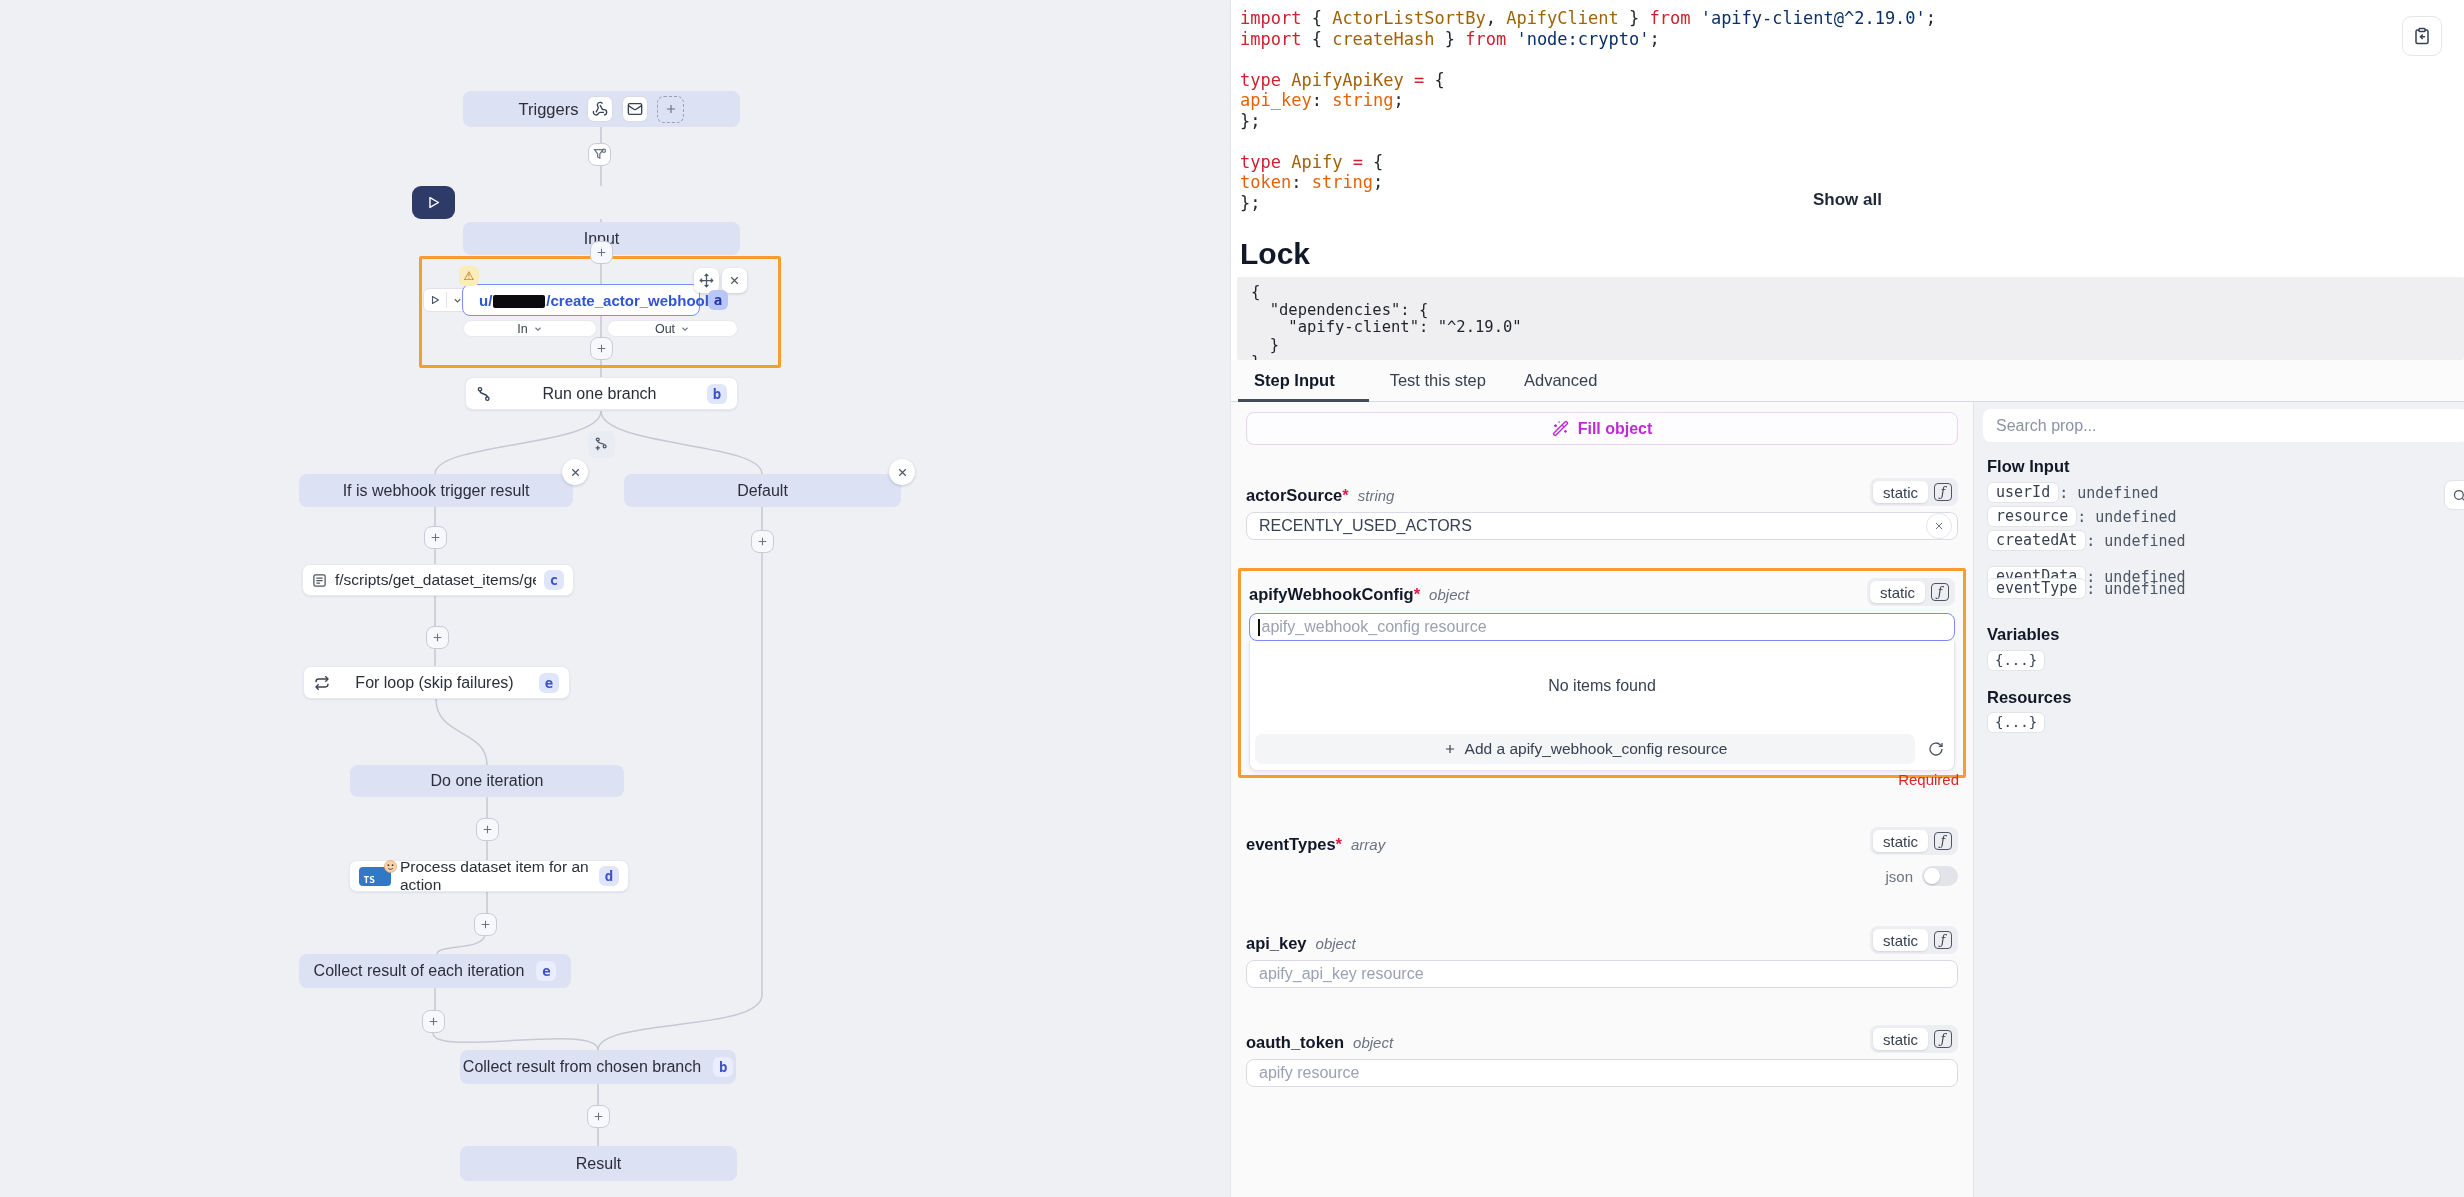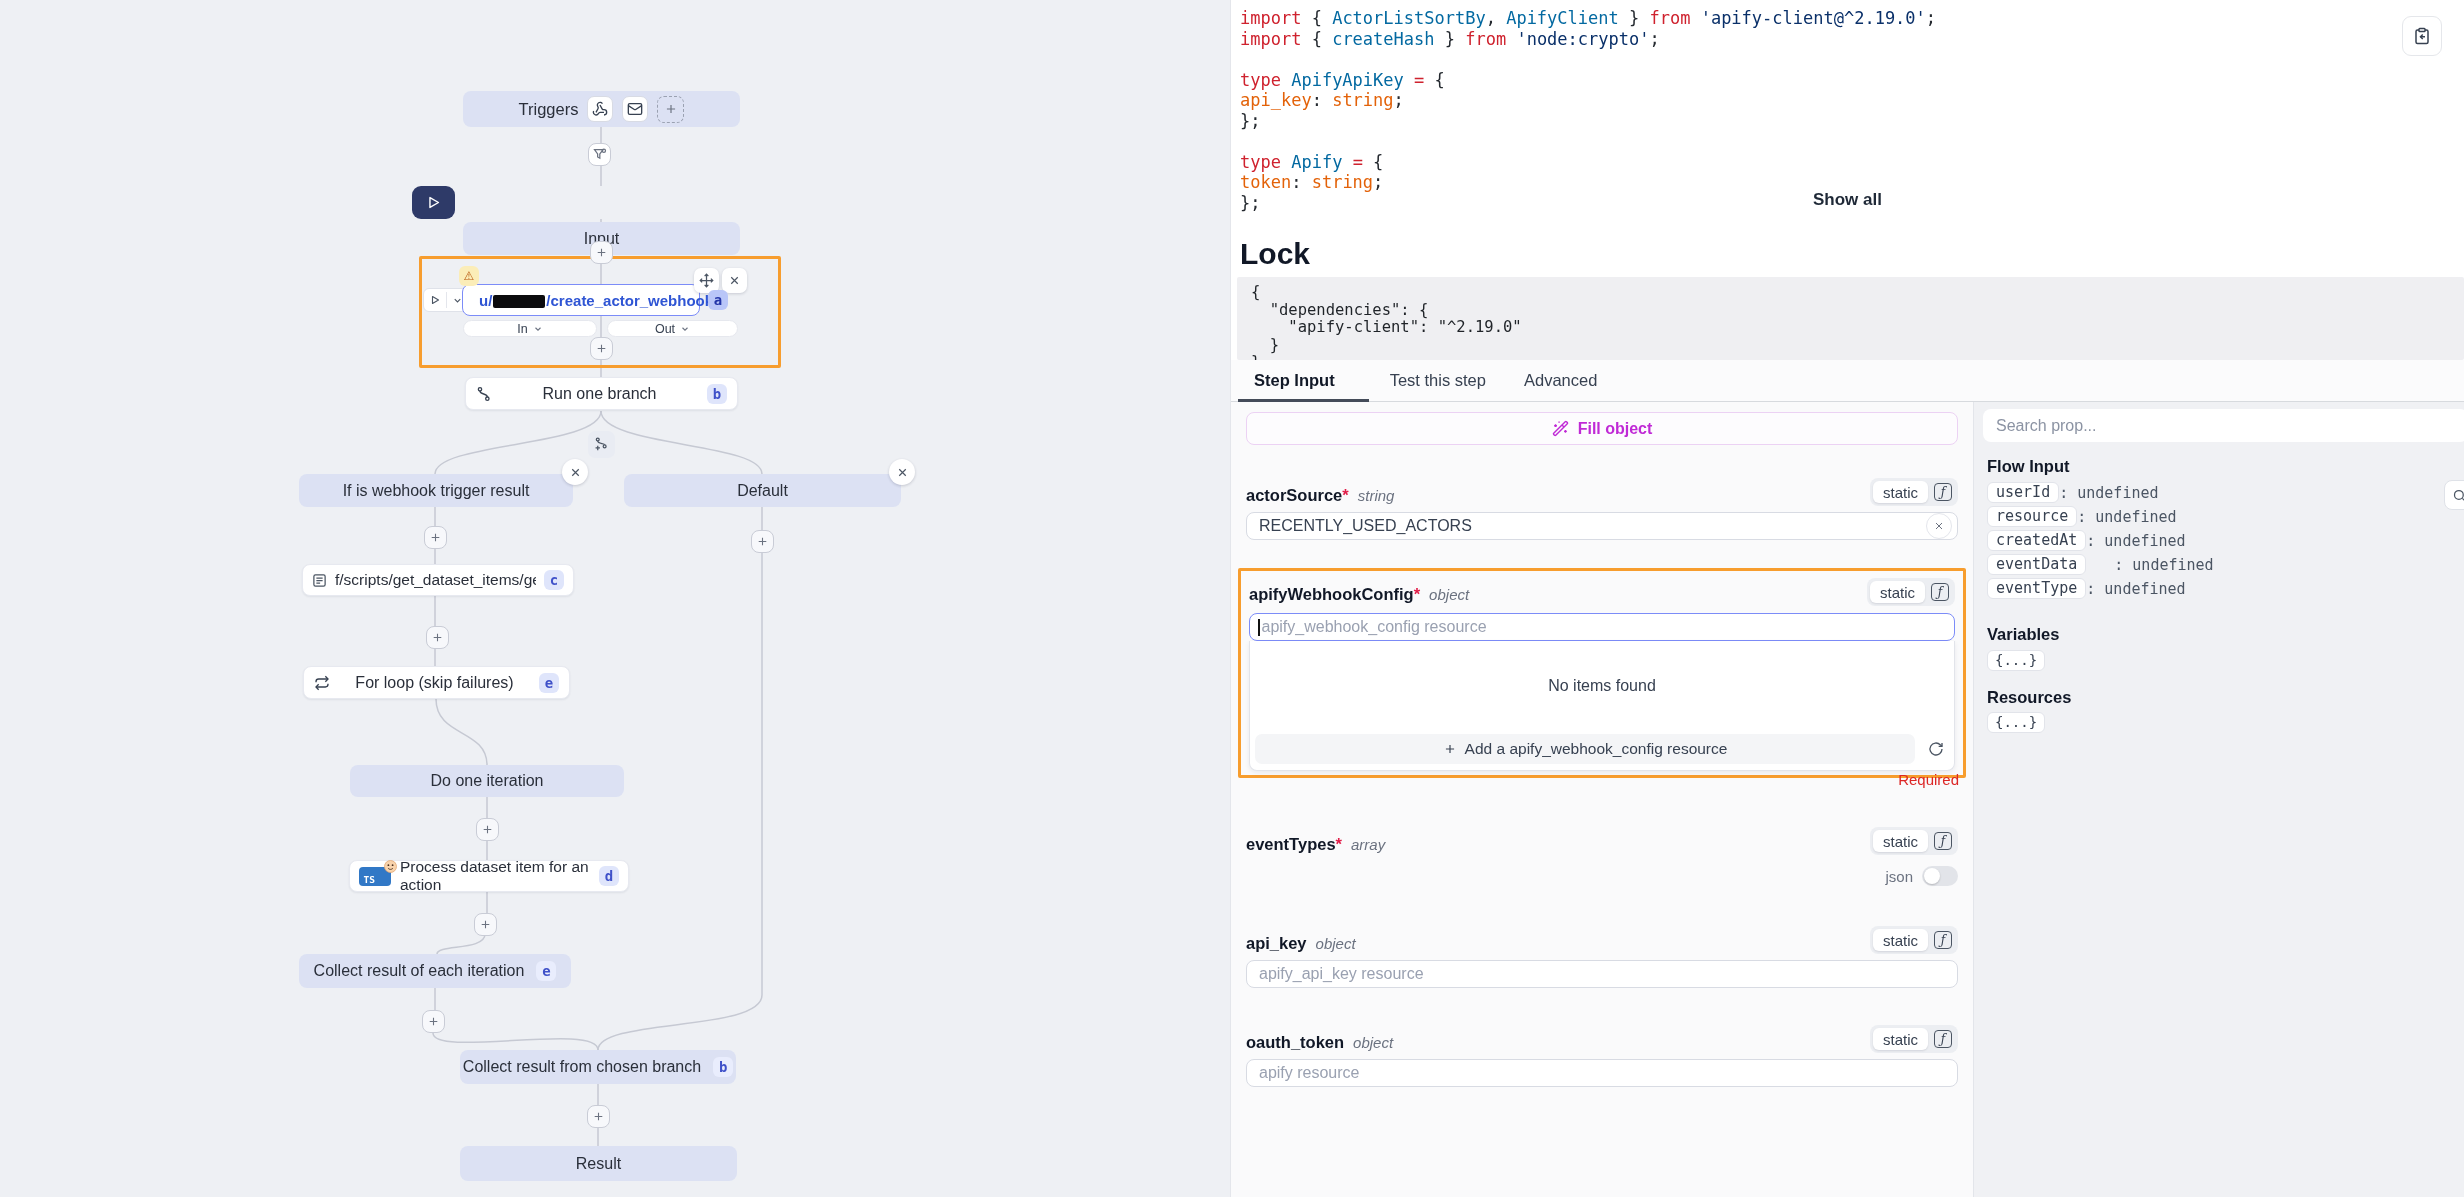--- a/index.html
+++ b/index.html
@@ -29,21 +29,21 @@
   .sq-icon-btn { position:absolute; width:25px; height:25px; border-radius:7px; background:#fff; box-shadow:0 1px 3px rgba(30,35,60,.18); display:flex; align-items:center; justify-content:center; color:#4b5563; z-index:4; }
   .badge-a { position:absolute; left:708px; top:290px; z-index:4; background:#b9c6f8; color:#2335a8; }
   .io-pill { position:absolute; z-index:3; height:17px; background:#fff; border:1px solid #e6e8ee; border-radius:9px; display:flex; align-items:center; justify-content:center; gap:5px; font-size:12.5px; color:#374151; }
   .branch-add { position:absolute; left:588px; top:431px; width:27px; height:27px; border-radius:7px; background:#e9ecf3; display:flex; align-items:center; justify-content:center; color:#4b5563; z-index:3; }
   .ts-icon { position:relative; width:19px; height:19px; background:#3178c6; border-radius:4px; color:#fff; font-size:9.5px; font-weight:bold; display:flex; align-items:flex-end; justify-content:flex-end; padding:1px 16px; flex:none; font-family:"DejaVu Sans Mono", monospace; }
   .face { position:absolute; right:-6px; top:-7px; }
 
   
   .rightpane { position:absolute; left:1230px; top:0; width:1234px; height:1197px; background:#ffffff; border-left:1px solid #e4e6eb; }
   .code { position:absolute; left:9px; top:8px; font-family:"DejaVu Sans Mono", monospace; font-size:17px; line-height:20.5px; }
-  .code .k { color:#cf222e; } .code .t { color:#0369a1;margin-top:44px; } .code .s { color:#0a3069; } .code .o { color:#e36209; } .code .p { color:#24292f; }
+  .code .k { color:#cf222e; } .code .t { color:#a16207;margin-top:44px; } .code .s { color:#0a3069; } .code .o { color:#e36209; } .code .p { color:#24292f; }
   .show-all { position:absolute; top:190px; left:0; right:0; text-align:center; font-size:17px; font-weight:bold; color:#1f2937; }
   .lock-title { position:absolute; left:9px; top:237px; font-size:30px; font-weight:bold; color:#111827; }
   .lock { position:absolute; left:6px; right:0; top:277px; height:83px; background:#efeff2; border-radius:2px; padding:7px 14px; overflow:hidden; }
   .lock pre { font-family:"DejaVu Sans Mono", monospace; font-size:15.5px; line-height:17.5px; color:#1f2328; }
   .tabsrow { position:absolute; left:0; right:0; top:360px; height:42px; background:#fbfbfc; border-bottom:1px solid #d7dade; display:flex; align-items:center; }
   .tab { font-size:16.5px; color:#374151; }
   .tab.active { font-weight:bold; color:#111827; }
   .tab-underline { position:absolute; left:7px; bottom:-1px; width:131px; height:3px; background:#444b59; }
   .clip-btn { position:absolute; top:16px; right:22px; width:40px; height:40px; border:1px solid #e5e7eb; border-radius:9px; background:#fff; display:flex; align-items:center; justify-content:center; color:#374151; }
 
@@ -480,21 +480,21 @@
           <span> : undefined</span>
         </div>
         <div class="prop-row" style="top: 104px;">
           <span class="prop-pill">resource</span>
           <span> : undefined</span>
         </div>
         <div class="prop-row" style="top: 128px;">
           <span class="prop-pill">createdAt</span>
           <span> : undefined</span>
         </div>
-        <div class="prop-row" style="top: 152px; gap: 28px;">
+        <div class="prop-row" style="top: 164px;">
           <span class="prop-pill">eventData</span>
           <span> : undefined</span>
         </div>
         <div class="prop-row" style="top: 176px;">
           <span class="prop-pill">eventType</span>
           <span> : undefined</span>
         </div>
       </div>
     <div class="mag-btn">
       <svg class="ic" width="15" height="15" viewBox="0 0 24 24" fill="none" stroke="currentColor" stroke-width="2">

